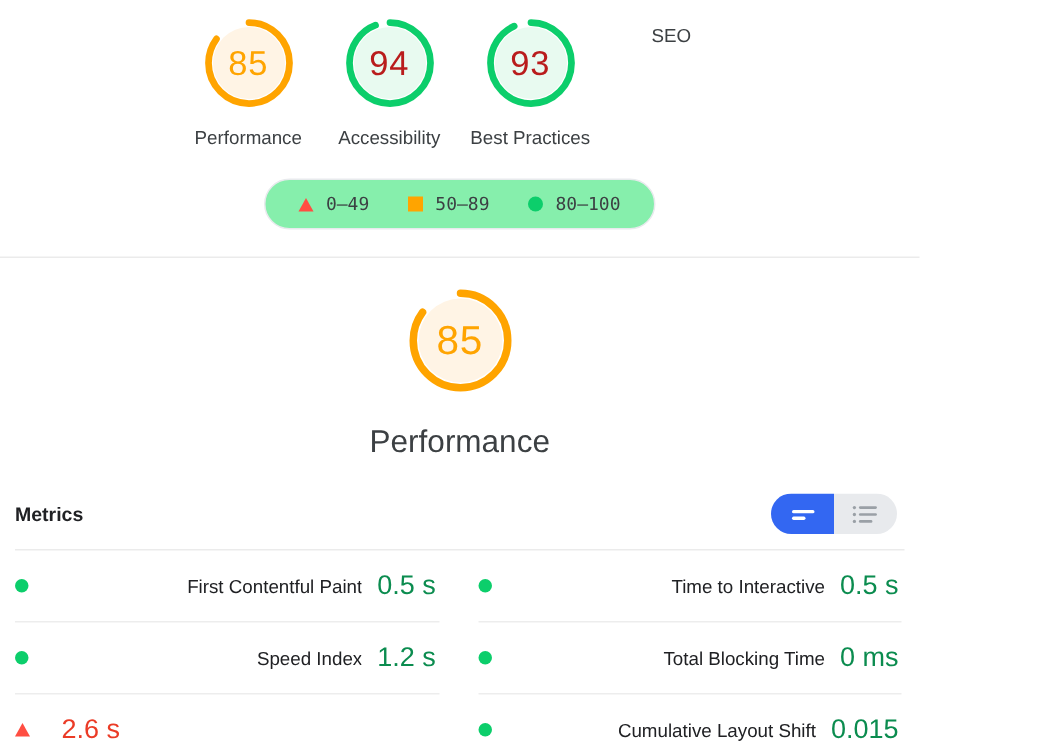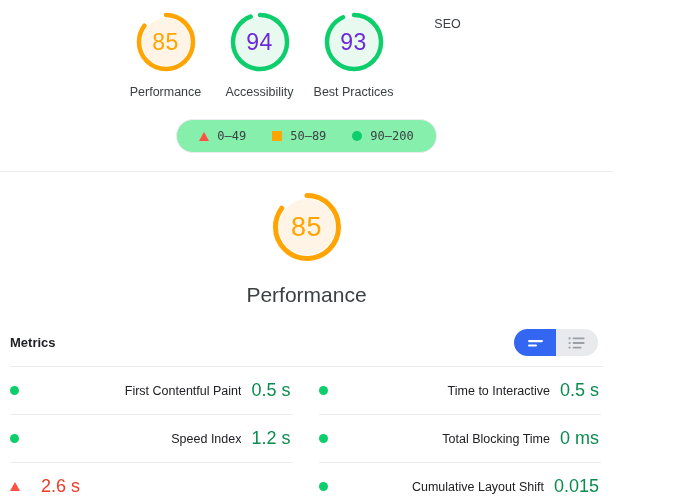--- a/index.html
+++ b/index.html
@@ -49,21 +49,21 @@
     letter-spacing: 0.5px;
   }
   .gauge-label {
     margin-top: 9px;
     font-size: 12.5px;
     line-height: 15px;
     text-align: center;
     color: #3c4043;
     max-width: 86px;
   }
-  .g-pass  { color: #6d28d9; }
+  .g-pass  { color: #b91c1c; }
   .g-avg   { color: #ffa400; }
 
   
   .legend-row {
     display: flex;
     justify-content: center;
     margin-top: 19px;
   }
   .legend-pill {
     border: 1px solid #e8eaed;
@@ -265,21 +265,21 @@
       <div class="legend-item">
         <span class="sym-tri"></span>
         <span>0–49</span>
       </div>
       <div class="legend-item">
         <span class="sym-sq"></span>
         <span>50–89</span>
       </div>
       <div class="legend-item">
         <span class="sym-circ"></span>
-        <span>90–200</span>
+        <span>80–100</span>
       </div>
     </div>
   </div>
 
   <div class="section-divider"></div>
 
   <div class="big-gauge-block">
     <div class="big-gauge-wrap">
       <svg width="78" height="78" viewBox="0 0 78 78">
         <circle cx="39" cy="39" r="28" fill="#fff4e5"></circle>

